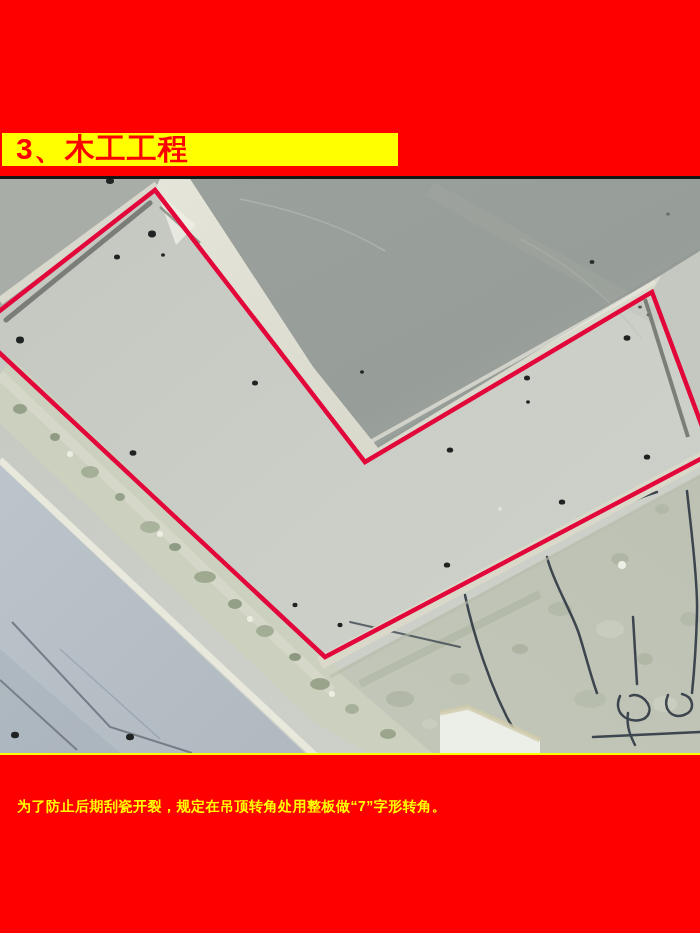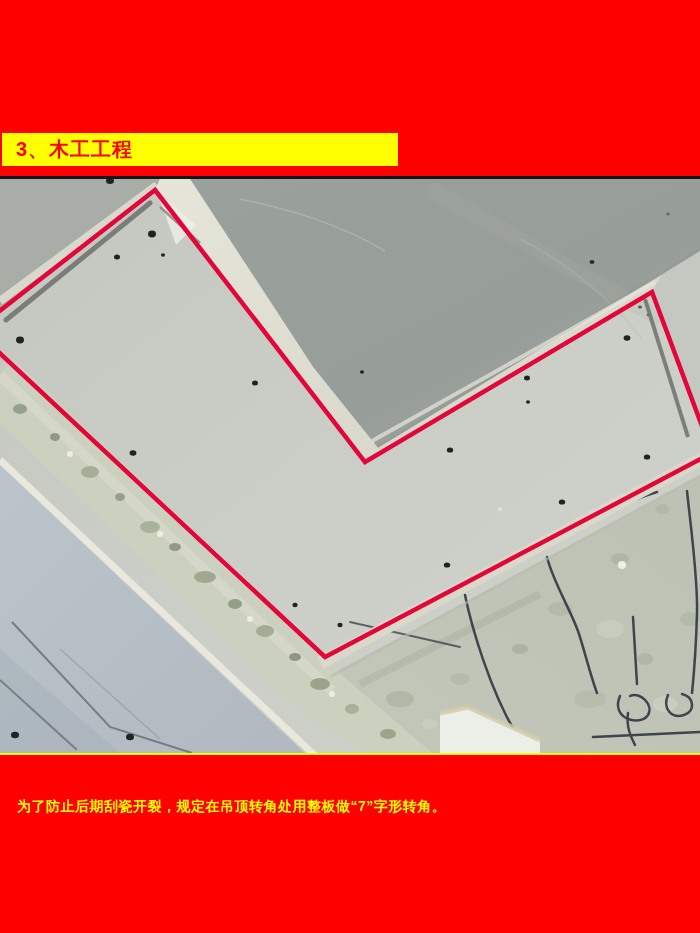--- a/index.html
+++ b/index.html
@@ -6,21 +6,21 @@
   body{
     width:700px;height:933px;position:relative;overflow:hidden;
     background:#fe0000;
     font-family:"Liberation Sans","DejaVu Sans",sans-serif;
   }
   .title-banner{
     position:absolute;left:2px;top:133px;width:396px;height:33px;
     background:#ffff00;display:flex;align-items:center;
   }
   .title-banner span{
-    color:#fe0000;font-size:20px;font-weight:bold;padding-left:14px;
+    color:#fe0000;font-size:30px;font-weight:bold;padding-left:14px;
     letter-spacing:1px;white-space:nowrap;
   }
   .photo-frame{
     position:absolute;left:0;top:176px;width:700px;
     border-top:3px solid #151515;border-bottom:2px solid #ffff00;
     line-height:0;
   }
   .caption{
     position:absolute;left:17px;top:798px;width:672px;
     color:#ffff00;font-size:14px;font-weight:bold;letter-spacing:0.5px;

